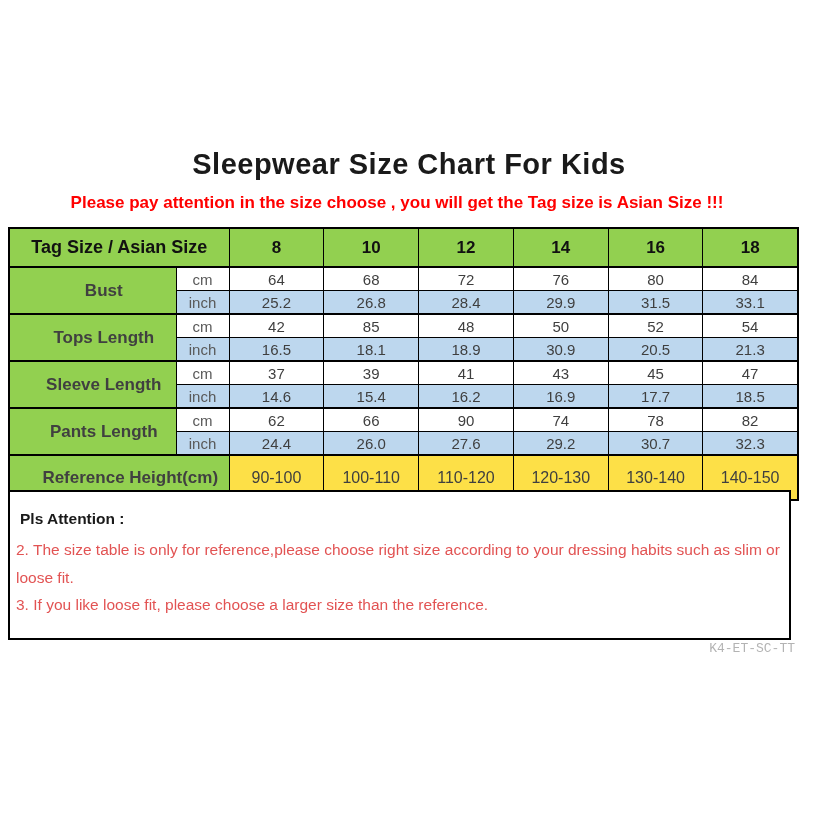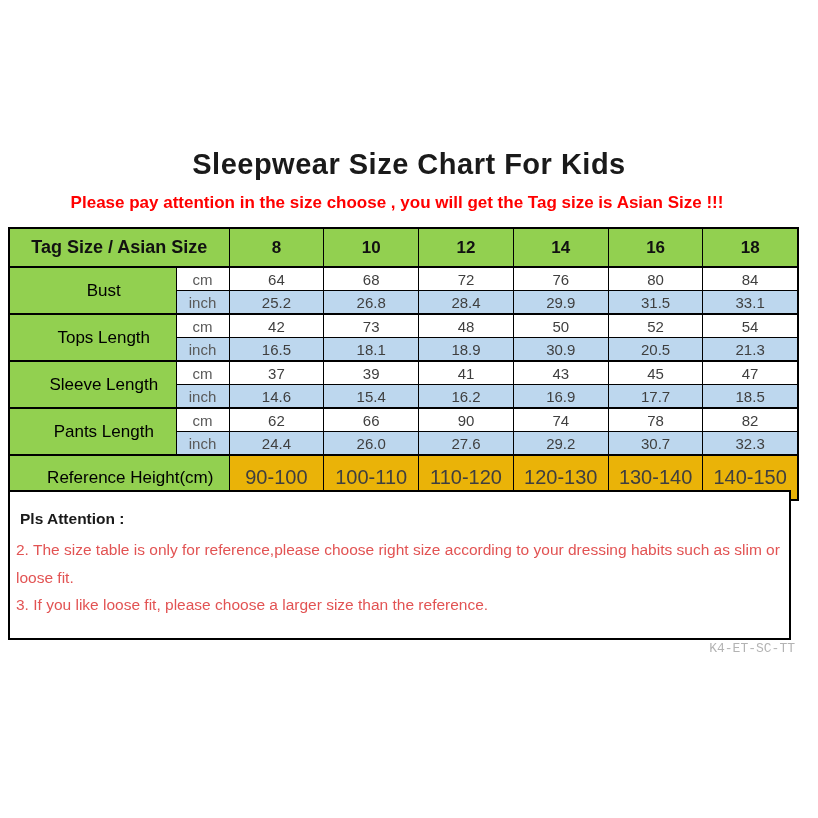--- a/index.html
+++ b/index.html
@@ -13,28 +13,28 @@
            font-size:17px;font-weight:bold;color:#ff0000;}
 
   table.size-table{position:absolute;top:227px;left:8px;width:789px;
                    border-collapse:collapse;table-layout:fixed;
                    border:2px solid #000;}
   .size-table th,.size-table td{border:1px solid #000;text-align:center;
                    vertical-align:middle;padding:0;overflow:hidden;}
   .size-table thead th{height:37px;background:#92D050;color:#111;
                    font-size:17px;font-weight:bold;border-bottom:2px solid #000;}
   .size-table thead th.corner{font-size:18px;}
-  .size-table .label-cell{background:#92D050;color:#000000;font-size:17px;font-weight:normal;padding-left:22px;}
+  .size-table .label-cell{background:#92D050;color:#404040;font-size:17px;font-weight:bold;padding-left:22px;}
   .size-table .cm-row td{height:22px;background:#ffffff;}
   .size-table .inch-row td{height:22px;background:#BDD7EE;}
   .size-table .unit-cell{font-size:15px;color:#595959;font-weight:normal;}
   .size-table .value-cell{font-size:15px;color:#3f3f3f;}
   .size-table .group-start th,.size-table .group-start td{border-top:2px solid #000;}
   .size-table .reference-row th,.size-table .reference-row td{height:43px;}
-  .size-table .ref-value{background:#eab308;font-size:20px;color:#3f3f3f;}
+  .size-table .ref-value{background:#fde047;font-size:16px;color:#3f3f3f;}
 
   .attention-box{position:absolute;top:490px;left:8px;width:765px;height:126px;
                  border:2px solid #000;background:#ffffff;padding:9px 8px 11px 6px;}
   .attention-heading{font-size:15.5px;font-weight:600;color:#1a1a1a;
                  line-height:27px;margin:4px;}
   .attention-note{font-size:15.5px;color:#e25353;line-height:27.5px;margin:0;}
 
   .watermark{position:absolute;top:641px;right:23px;font-size:13px;color:#b3b3b3;
              font-family:"Liberation Mono","DejaVu Sans Mono",monospace;}
 </style>
@@ -81,21 +81,21 @@
           <td class="value-cell">26.8</td>
           <td class="value-cell">28.4</td>
           <td class="value-cell">29.9</td>
           <td class="value-cell">31.5</td>
           <td class="value-cell">33.1</td>
         </tr>
         <tr class="cm-row group-start">
           <th class="label-cell" rowspan="2">Tops Length</th>
           <td class="unit-cell">cm</td>
           <td class="value-cell">42</td>
-          <td class="value-cell">73</td>
+          <td class="value-cell">85</td>
           <td class="value-cell">48</td>
           <td class="value-cell">50</td>
           <td class="value-cell">52</td>
           <td class="value-cell">54</td>
         </tr>
         <tr class="inch-row">
           <td class="unit-cell">inch</td>
           <td class="value-cell">16.5</td>
           <td class="value-cell">18.1</td>
           <td class="value-cell">18.9</td>

